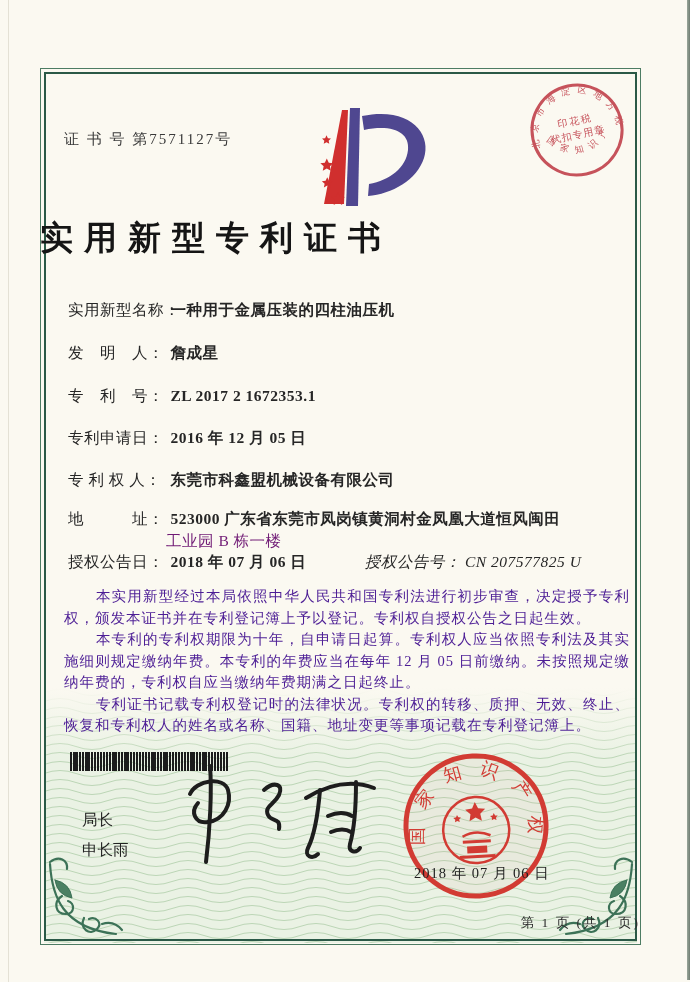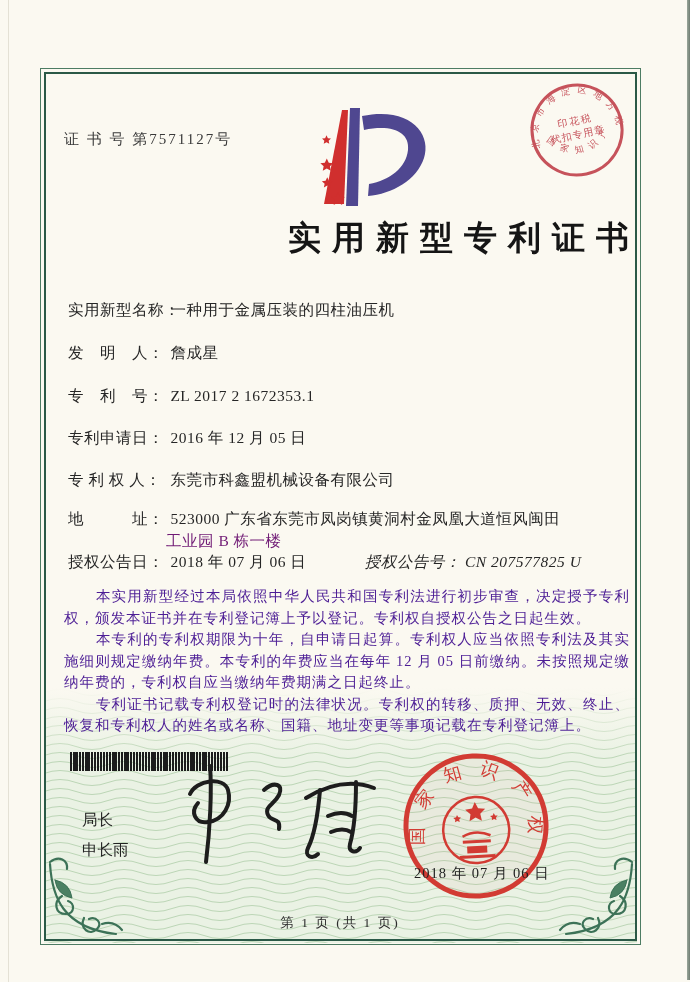--- a/index.html
+++ b/index.html
@@ -11,26 +11,26 @@
   .sheet{position:absolute;left:0;top:0;width:690px;height:982px;background:#fbf9f1;}
   .sheet-edge-right{position:absolute;left:687px;top:0;width:3px;height:980px;
     background:linear-gradient(90deg,#9aa79b,#6f7d72);}
   .sheet-edge-left{position:absolute;left:8px;top:0;width:1px;height:982px;background:#e4e1d5;}
   .frame-outer{position:absolute;left:40px;top:68px;width:599px;height:875px;
     border:1.5px solid #4d7c63;}
   .frame-inner{position:absolute;left:3px;top:3px;right:3px;bottom:3px;
     border:2.5px solid #2b5947;}
   .cert-number{position:absolute;left:64px;top:110px;font-size:15px;letter-spacing:2px;color:#3a3a3a;margin-top:20px;}
   .logo{position:absolute;left:280px;top:100px;}
-  .title{position:absolute;left:40px;top:216px;width:600px;text-align:right;
+  .title{position:absolute;left:40px;top:216px;width:600px;text-align:left;
     font-size:33px;font-weight:bold;letter-spacing:11px;color:#151515;}
   .field-row{position:absolute;left:68px;width:565px;font-size:15.5px;letter-spacing:.5px;
     white-space:nowrap;color:#262626;}
   .field-label{display:inline-block;width:98px;}
-  .field-value{display:inline-block;}
+  .field-value{display:inline-block;font-weight:bold;}
   .addr-line2{position:absolute;left:166px;top:531px;font-size:15.5px;letter-spacing:.5px;color:#701a75;}
   .grant-no-group{display:inline-block;margin-left:54px;font-style:italic;}
   .body-text{position:absolute;left:64px;top:586px;width:566px;font-size:14.5px;
     line-height:21.5px;letter-spacing:1px;text-align:justify;color:#4c1d95;}
   .body-text p{margin:0;text-indent:2.2em;}
   .guilloche{position:absolute;left:44px;top:688px;width:593px;height:255px;overflow:hidden;}
   .guilloche-fade{position:absolute;left:0;top:0;width:100%;height:70px;
     background:linear-gradient(180deg,#fbf9f1 0%,rgba(251,249,241,0) 100%);}
   .ornament{position:absolute;width:108px;height:106px;}
   .ornament.left{left:42px;top:838px;}
@@ -40,21 +40,21 @@
       repeating-linear-gradient(90deg,#1c1c1c 0 2px,rgba(0,0,0,0) 2px 3px),
       repeating-linear-gradient(90deg,#1c1c1c 0 1px,rgba(0,0,0,0) 1px 6px),
       repeating-linear-gradient(90deg,rgba(0,0,0,0) 0 4px,#1c1c1c 4px 6px,rgba(0,0,0,0) 6px 13px);}
   .director{position:absolute;left:82px;top:806px;font-family:Liberation Mono, monospace;
     font-size:15.5px;color:#222;line-height:30px;}
   .signature{position:absolute;left:168px;top:760px;}
   .seal{position:absolute;left:400px;top:750px;}
   .seal-date{position:absolute;left:414px;top:864px;width:170px;font-size:14.5px;
     letter-spacing:1px;color:#1f1f1f;}
   .stamp{position:absolute;left:527px;top:80px;transform:rotate(-12deg);opacity:.92;}
-  .footer{position:absolute;left:40px;top:914px;width:600px;text-align:center;
+  .footer{position:absolute;left:40px;top:914px;width:600px;text-align:right;
     font-size:13.5px;letter-spacing:2px;color:#2e2e2e;}
 </style>
 </head>
 <body>
 
 <div class="sheet"></div>
 
 <div class="guilloche">
   <svg width="593" height="255">
     <defs>

